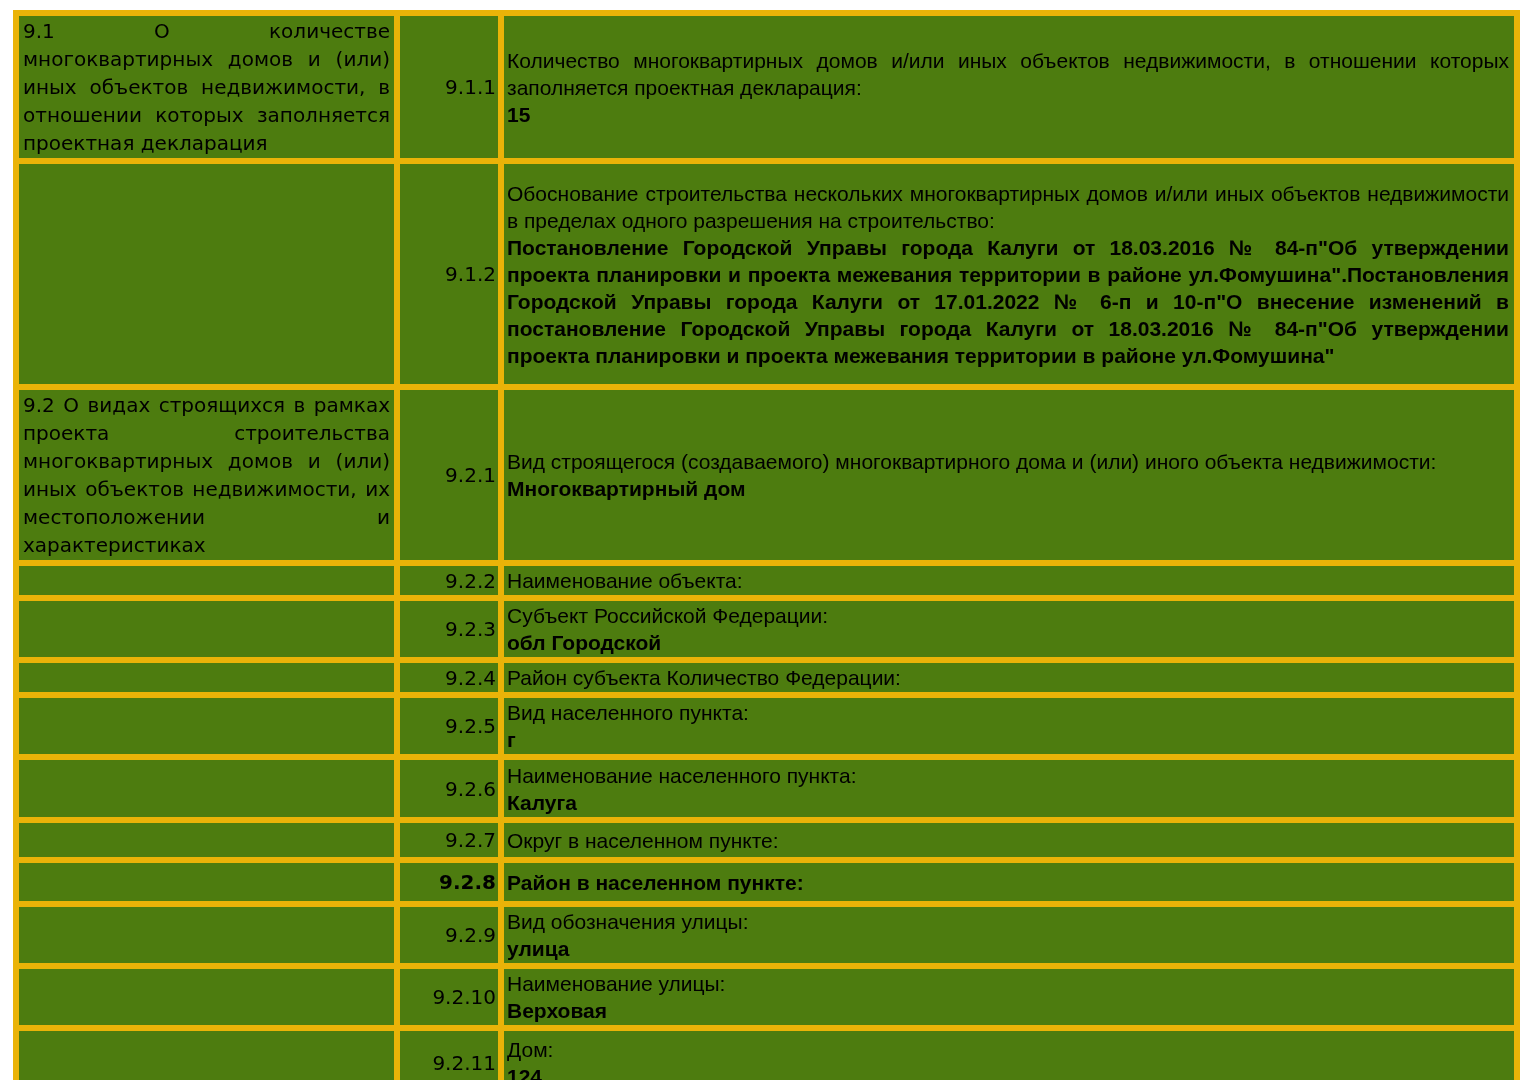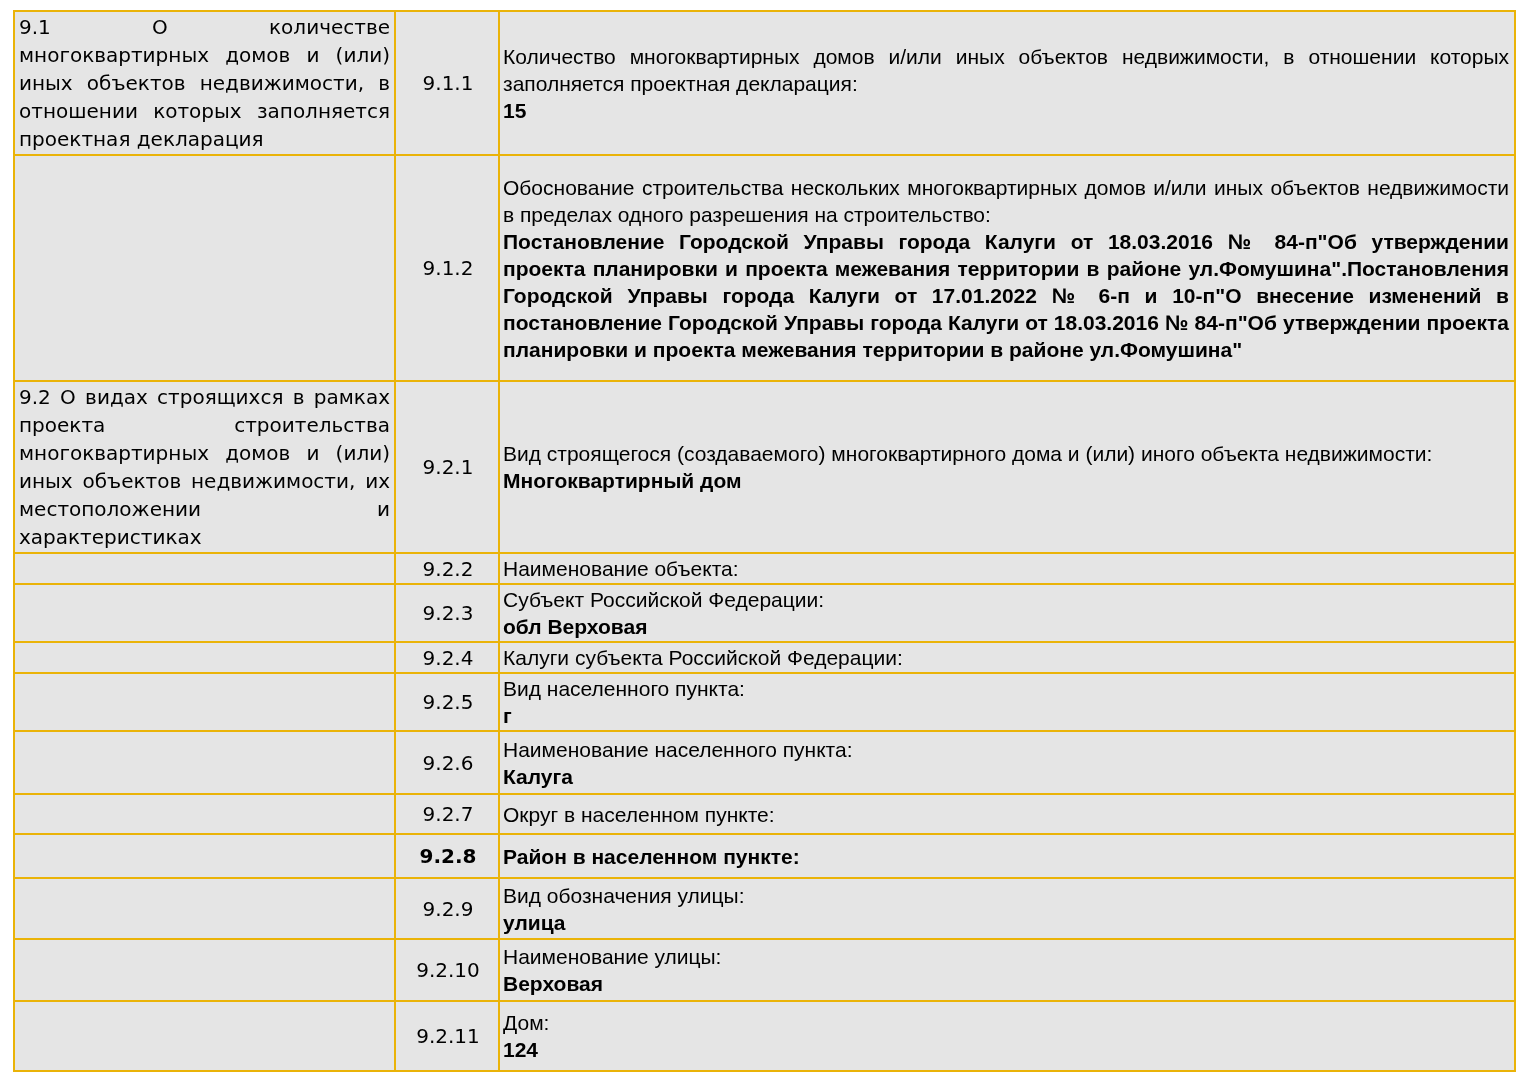--- a/index.html
+++ b/index.html
@@ -16,43 +16,43 @@
   }
   table.decl {
     position: absolute;
     left: 13px;
     top: 10px;
     width: 1501px;
     border-collapse: collapse;
     table-layout: fixed;
   }
   table.decl td {
-    border: 2px solid #eab308;
+    border: 6px solid #eab308;
     vertical-align: middle;
     overflow: hidden;
-    background: #e5e5e5;
+    background: #4d7c0f;
   }
   col.c-section { width: 381px; }
   col.c-code    { width: 104px; }
   col.c-detail  { width: 1016px; }
 
   td.section-cell {
     font-family: "DejaVu Sans", sans-serif;
     font-size: 20px;
     line-height: 28px;
     padding: 1px 4px 1px 4px;
     text-align: justify;
     vertical-align: middle;
   }
   td.code-cell {
     font-family: "DejaVu Sans", sans-serif;
     font-size: 20px;
     line-height: 26px;
     padding: 1px 2px 1px 4px;
-    text-align: center;
+    text-align: right;
   }
   td.detail-cell {
     font-size: 21px;
     line-height: 27px;
     padding: 1px 5px 1px 3px;
     text-align: justify;
   }
   .field-value {
     font-weight: bold;
   }
@@ -117,29 +117,29 @@
         <div class="field-label">Наименование объекта:</div>
         <div class="field-value"></div>
       </td>
     </tr>
 
     <tr class="r5">
       <td class="section-cell"></td>
       <td class="code-cell">9.2.3</td>
       <td class="detail-cell">
         <div class="field-label">Субъект Российской Федерации:</div>
-        <div class="field-value">обл Верховая</div>
+        <div class="field-value">обл Городской</div>
       </td>
     </tr>
 
     <tr class="r6">
       <td class="section-cell"></td>
       <td class="code-cell">9.2.4</td>
       <td class="detail-cell">
-        <div class="field-label">Калуги субъекта Российской Федерации:</div>
+        <div class="field-label">Район субъекта Количество Федерации:</div>
         <div class="field-value"></div>
       </td>
     </tr>
 
     <tr class="r7">
       <td class="section-cell"></td>
       <td class="code-cell">9.2.5</td>
       <td class="detail-cell">
         <div class="field-label">Вид населенного пункта:</div>
         <div class="field-value">г</div>

